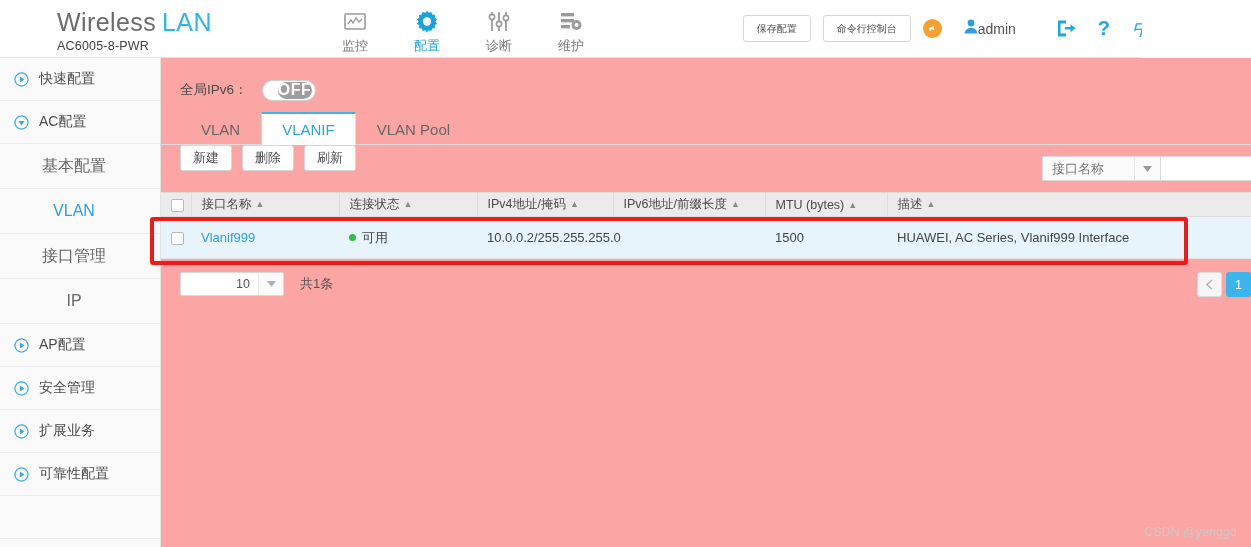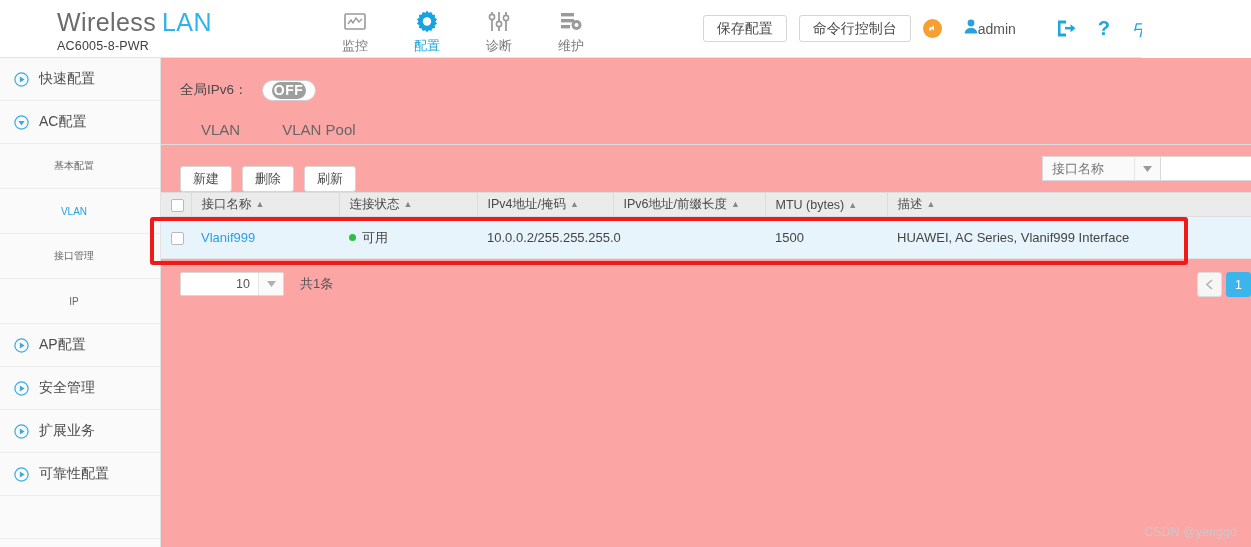--- a/index.html
+++ b/index.html
@@ -34,21 +34,21 @@
   .topnav-icon { height: 28px; display:flex; align-items:center; justify-content:center; }
   .topnav-label { font-size: 13px; color: #7a7a7a; margin-top: 1px; }
   .topnav-item.active .topnav-label { color: #1da7e0; }
 
   .header-right {
     margin-left: auto; display: flex; align-items: center; gap: 0px;
     padding-right: 0px; height: 58px;
   }
   .hbtn {
     height: 27px; padding: 0 13px; border: 1px solid #d6d6d6; border-radius: 3px;
-    background: #fff; font-size: 14px; color: #4a4a4a; cursor: pointer;
+    background: #fff; font-size: 10px; color: #4a4a4a; cursor: pointer;
     display: flex; align-items: center; font-family: inherit; margin-right: 12px;
   }
   .alarm-icon {
     width: 19px; height: 19px; border-radius: 50%; background: #f5a030;
     display: flex; align-items: center; justify-content: center; margin-right: 22px; cursor: pointer;
   }
   .user-box { display: flex; align-items: center; cursor: pointer; margin-right: 40px; }
   .user-name { font-size: 14px; color: #555; }
   .icon-btn { cursor: pointer; display:flex; align-items:center; justify-content:center; }
   .icon-logout { margin-right: 22px; }
@@ -60,56 +60,56 @@
     position: absolute; top: 58px; left: 0; width: 161px; height: 489px;
     background: #fafafa; border-right: 1px solid #e2e2e2;
   }
   .side-item {
     height: 43px; display: flex; align-items: center; padding-left: 14px;
     border-bottom: 1px solid #ececec; font-size: 14px; color: #4c4c4c; cursor: pointer;
   }
   .side-ico { width: 15px; height: 15px; margin-right: 10px; flex: 0 0 auto; }
   .side-sub {
     height: 45px; display: flex; align-items: center; justify-content: center;
-    border-bottom: 1px solid #ececec; font-size: 10px; color: #666; cursor: pointer;
+    border-bottom: 1px solid #ececec; font-size: 16px; color: #666; cursor: pointer;
     padding-right: 12px;
   }
   .side-sub.active { color: #2b9fe0; background: #fafafa; }
   .side-blank { height: 43px; border-bottom: 1px solid #ececec; }
 
   
   .content {
     position: absolute; top: 58px; left: 161px; width: 1090px; height: 489px;
     background: #fca5a5; overflow: hidden;
   }
   .ipv6row { display: flex; align-items: center; padding: 18px 0 0 19px; height: 46px; }
   .ipv6label { font-size: 13.5px; color: #4a4a4a; margin-right: 14px; }
   .toggle {
     width: 54px; height: 21px; border-radius: 11px; background: #ffffff;
     border: 1px solid #cfcfcf; position: relative; cursor: pointer; display:flex; align-items:center;
   }
   .toggle .knob {
-    width: 34px; height: 17px; border-radius: 9px; background: #9e9e9e; margin-left: 9px;
-    color: #fff; font-size: 14px; display: flex; align-items: center; justify-content: center;
+    width: 34px; height: 17px; border-radius: 9px; background: #9e9e9e; margin-left: 15px;
+    color: #fff; font-size: 16px; display: flex; align-items: center; justify-content: center;
     letter-spacing: .5px; font-weight: bold;
   }
 
   .tabs { display: flex; align-items: flex-end; height: 33px; margin-top: 8px; padding-left: 19px;
           border-bottom: 1px solid #dcdcdc; position: relative; }
   .tab {
     height: 33px; padding: 0 20px; display: flex; align-items: center; justify-content: center;
     font-size: 15px; color: #666; cursor: pointer; background: transparent;
     border: 1px solid transparent; border-bottom: none; position: relative; top: 1px;
   }
   .tab.active {
     color: #29a5e0; background: #fff;
     border-color: #dcdcdc; border-top: 2px solid #3cb4ec;
   }
 
-  .toolbar { height: 47px; display: flex; align-items: flex-end; padding: 0 0 0 19px; position: relative; }
+  .toolbar { height: 47px; display: flex; align-items: flex-start; padding: 0 0 0 19px; position: relative; }
   .tbtn {
     height: 26px; min-width: 52px; padding: 0 11px; border: 1px solid #d6d6d6; border-radius: 3px;
     background: #fff; font-size: 13px; color: #4a4a4a; cursor: pointer; margin-right: 10px;
     display: flex; align-items: center; justify-content: center; font-family: inherit;
   }
   .searchbox { position: absolute; right: -65px; top: 11px; display: flex; align-items: stretch; height: 25px; }
   .search-select {
     width: 92px; border: 1px solid #d9d9d9; background: #fafafa; border-right: none;
     display: flex; align-items: center; padding-left: 9px; font-size: 13px; color: #777; cursor: pointer;
   }
@@ -356,20 +356,21 @@
 
     <div class="ipv6row">
       <span class="ipv6label">全局IPv6：</span>
       <span class="toggle">
         <span class="knob">OFF</span>
       </span>
     </div>
 
     <div class="tabs">
       <div class="tab">VLAN</div>
+      <div class="tab active">VLANIF</div>
       <div class="tab">VLAN Pool</div>
     </div>
 
     <div class="toolbar">
       <button class="tbtn">新建</button>
       <button class="tbtn">删除</button>
       <button class="tbtn">刷新</button>
 
       <div class="searchbox">
         <div class="search-select">接口名称</div>

